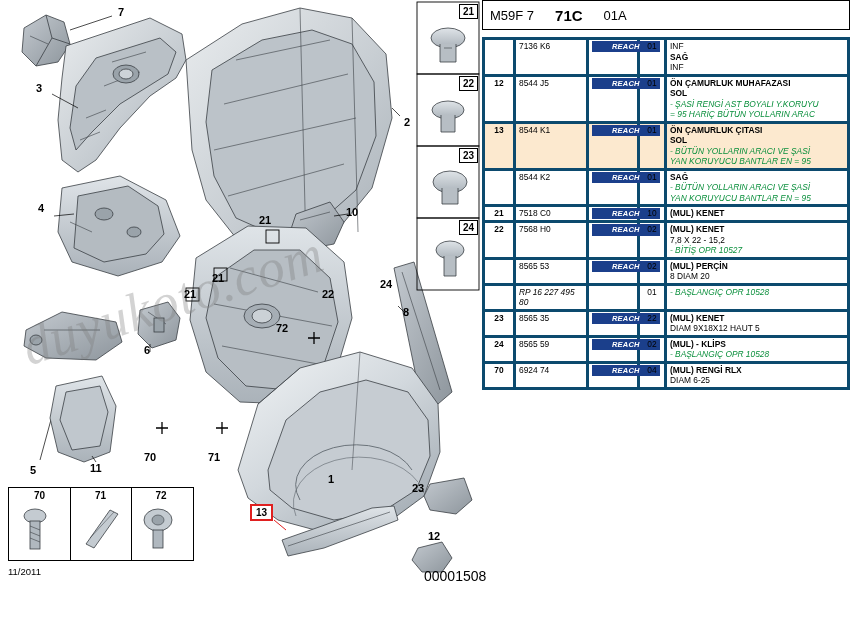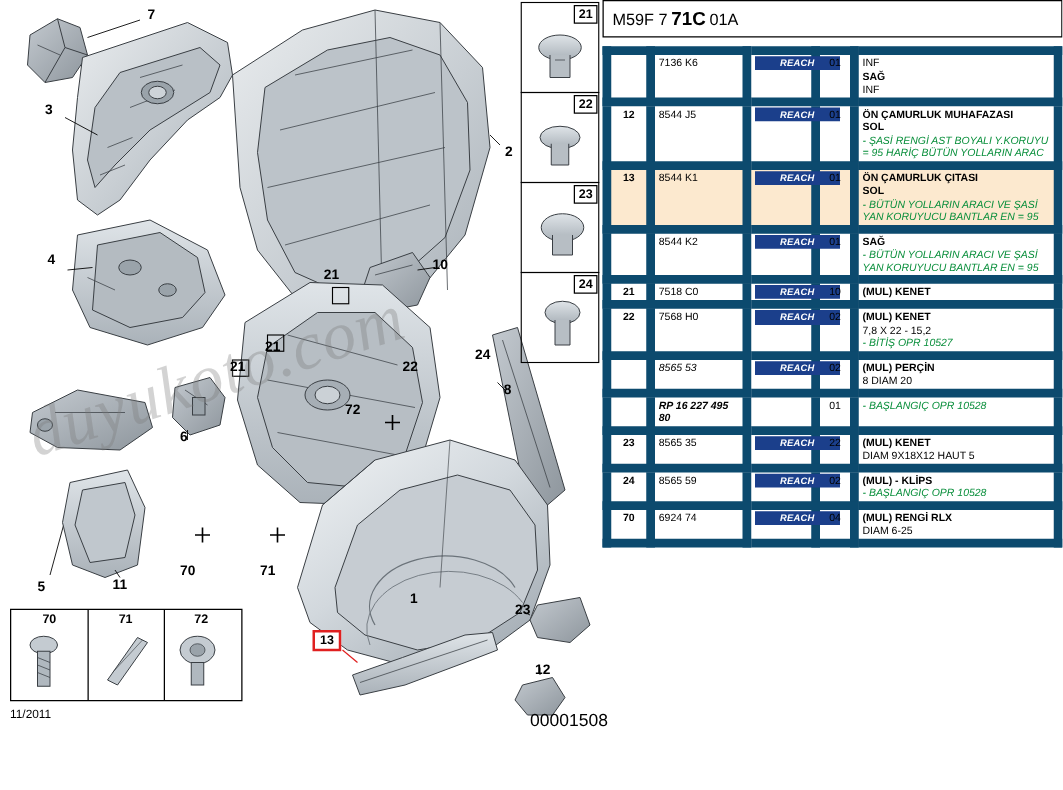--- a/index.html
+++ b/index.html
@@ -21,37 +21,37 @@
   
   #legend{position:absolute;left:8px;top:487px;width:184px;height:72px;border:1px solid #000;background:#fff;}
   #legend .cell{position:absolute;top:0;height:72px;border-right:1px solid #000;}
   #legend .cell:last-child{border-right:none;}
   #legend .cap{position:absolute;top:2px;width:100%;text-align:center;font-size:10px;font-weight:bold;}
 
   
   #right{position:absolute;left:482px;top:0;width:368px;height:448px;background:#fff;}
   #hdr{position:absolute;left:0;top:0;width:368px;height:30px;border:1px solid #000;border-left:1px solid #000;
        box-sizing:border-box;display:flex;align-items:center;padding-left:7px;font-size:13px;}
-  #hdr .big{font-size:15px;font-weight:bold;margin:0 3px;}
+  #hdr .big{font-size:15px;font-weight:bold;margin:0 21px;}
 
   #tbl{position:absolute;left:0;top:37px;width:368px;border-collapse:collapse;table-layout:fixed;font-size:8.4px;}
-  #tbl td{border:7px solid #0c4a6e;padding:1px 3px;vertical-align:top;line-height:1.25;color:#000;}
+  #tbl td{border:3px solid #0c4a6e;padding:1px 3px;vertical-align:top;line-height:1.25;color:#000;}
   .c-grp{width:22px;text-align:center;font-weight:bold;}
   .c-ref{width:64px;}
   .c-reach{width:42px;text-align:center;}
   .c-qty{width:18px;text-align:center;}
   .c-desc{width:auto;}
   .reach{display:inline-block;background:#1b3f8b;color:#fff;font-weight:bold;font-size:7.5px;
          padding:1px 20px;letter-spacing:.2px;font-style:italic;}
   .desc-main{font-weight:bold;}
   .desc-sub{font-weight:bold;}
   .green{color:#0a8f3c;font-style:italic;}
   .hl td{background:#fce9cf;}
-  .ital{font-style:italic;}
-  .boldital{font-weight:bold;font-style:italic;margin-left:35px;}
+  .ital{}
+  .boldital{font-weight:normal;font-style:italic;margin-left:35px;}
   .nowrapline{white-space:nowrap;overflow:hidden;}
   .date{position:absolute;left:8px;top:566px;font-size:9.5px;}
   .code{position:absolute;left:424px;top:568px;font-size:14px;}
 </style>
 </head>
 <body>
 
 <div id="diagram">
 
   <svg width="482" height="632" viewBox="0 0 482 632">

